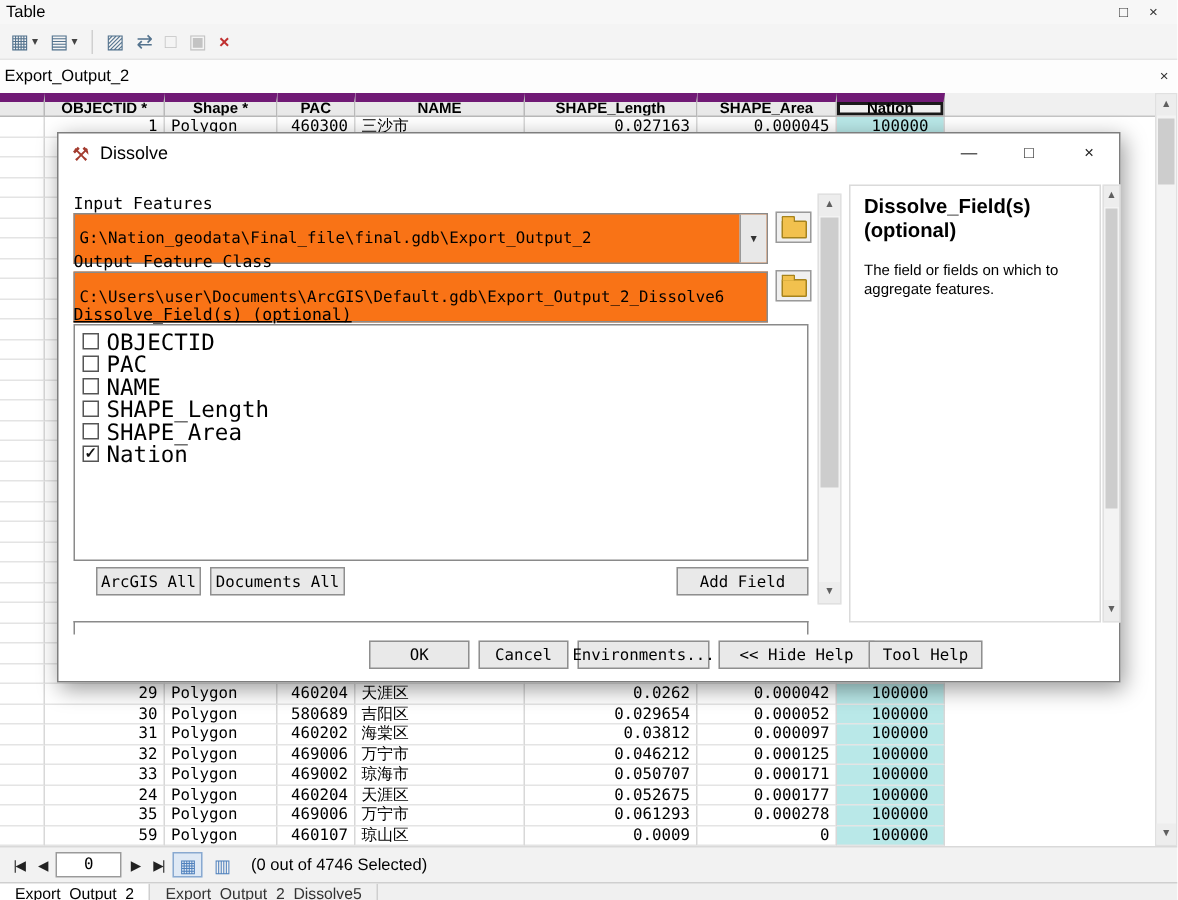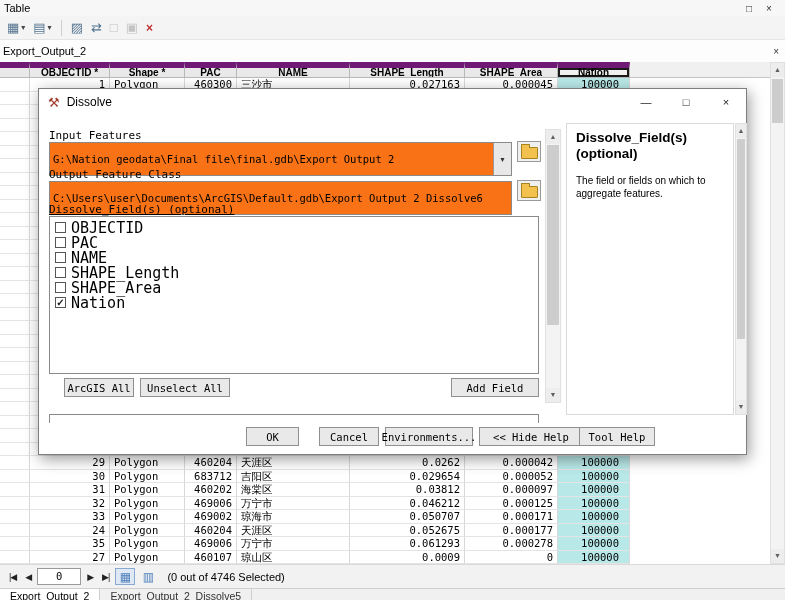--- a/index.html
+++ b/index.html
@@ -508,21 +508,21 @@
       <div class="tc w-len num">0.0262</div>
       <div class="tc w-area num">0.000042</div>
       <div class="tc w-nation num nation">100000</div>
       <div class="t-filler"></div>
     </div>
 
     <div class="t-row">
       <div class="tc w-sel"></div>
       <div class="tc w-oid num">30</div>
       <div class="tc w-shape">Polygon</div>
-      <div class="tc w-pac num">683712</div>
+      <div class="tc w-pac num">580689</div>
       <div class="tc w-name">吉阳区</div>
       <div class="tc w-len num">0.029654</div>
       <div class="tc w-area num">0.000052</div>
       <div class="tc w-nation num nation">100000</div>
       <div class="t-filler"></div>
     </div>
 
     <div class="t-row">
       <div class="tc w-sel"></div>
       <div class="tc w-oid num">31</div>
@@ -578,21 +578,21 @@
       <div class="tc w-pac num">469006</div>
       <div class="tc w-name">万宁市</div>
       <div class="tc w-len num">0.061293</div>
       <div class="tc w-area num">0.000278</div>
       <div class="tc w-nation num nation">100000</div>
       <div class="t-filler"></div>
     </div>
 
     <div class="t-row">
       <div class="tc w-sel"></div>
-      <div class="tc w-oid num">27</div>
+      <div class="tc w-oid num">59</div>
       <div class="tc w-shape">Polygon</div>
       <div class="tc w-pac num">460107</div>
       <div class="tc w-name">琼山区</div>
       <div class="tc w-len num">0.0009</div>
       <div class="tc w-area num">0</div>
       <div class="tc w-nation num nation">100000</div>
       <div class="t-filler"></div>
     </div>
   </div>
 
@@ -658,42 +658,42 @@
         <span class="cb-label">SHAPE_Area</span>
       </div>
 
       <div class="field-item">
         <span class="cb">✓</span>
         <span class="cb-label">Nation</span>
       </div>
     </div>
 
   <div class="btn" style="left:25px;top:289px;width:70px">ArcGIS All</div>
-  <div class="btn" style="left:101px;top:289px;width:90px">Unselect All</div>
+  <div class="btn" style="left:101px;top:289px;width:90px">Documents All</div>
   <div class="btn" style="left:412px;top:289px;width:88px">Add Field</div>
 
   <div class="stats-box"></div>
 
   <div class="vscroll" style="left:506px;top:40px;width:16px;height:274px">
     <div class="sc-arrow sc-top">▲</div>
     <div class="sc-thumb" style="top:15px;height:180px"></div>
     <div class="sc-arrow sc-bot">▼</div>
   </div>
 
   <div class="helppanel">
     <div class="help-title">Dissolve_Field(s) (optional)</div>
     <div class="help-para">The field or fields on which to aggregate features.</div>
   </div>
   <div class="vscroll" style="left:696px;top:34px;width:12px;height:292px">
     <div class="sc-arrow sc-top">▲</div>
     <div class="sc-thumb" style="top:15px;height:200px"></div>
     <div class="sc-arrow sc-bot">▼</div>
   </div>
 
-  <div class="btn" style="left:207px;top:338px;width:53px">OK</div>
+  <div class="btn" style="left:207px;top:338px;width:67px">OK</div>
   <div class="btn" style="left:280px;top:338px;width:60px">Cancel</div>
   <div class="btn" style="left:346px;top:338px;width:88px">Environments...</div>
   <div class="btn" style="left:440px;top:338px;width:104px">&lt;&lt; Hide Help</div>
   <div class="btn" style="left:540px;top:338px;width:76px">Tool Help</div>
 </div>
 
 <div class="statusbar">
   <span class="nav-btn">|◀</span>
   <span class="nav-btn">◀</span>
   <span class="rec-box mono">0</span>

